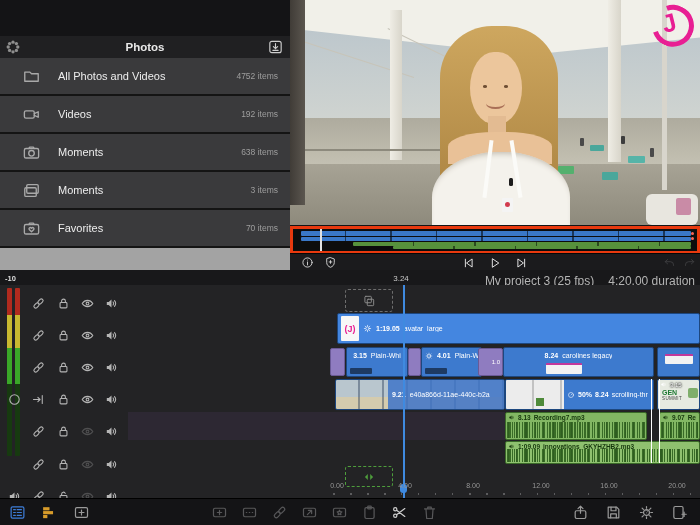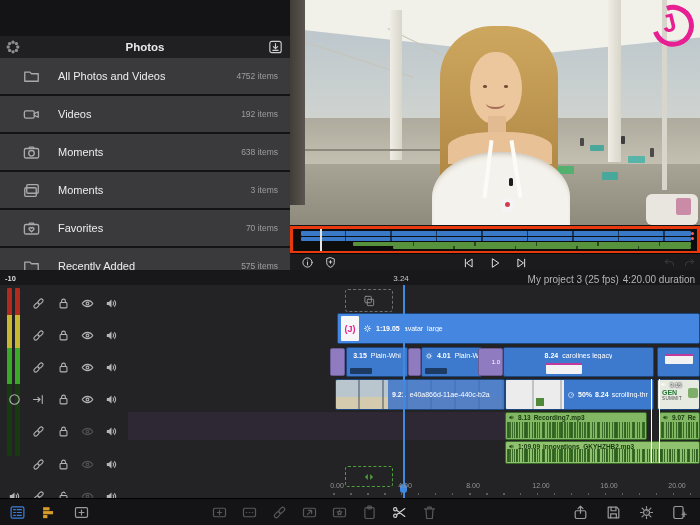--- a/index.html
+++ b/index.html
@@ -71,21 +71,21 @@
   #pv-toolbar{position:absolute;left:290px;top:253px;width:410px;height:17px;background:#1b1b1d;border-top:1px solid #060606;}
   #pv-toolbar .pic{position:absolute;top:2px;width:13px;height:13px;color:#d8d8d8;}
   #transport{position:absolute;left:50%;top:1.5px;transform:translateX(-50%);display:flex;gap:13px;}
   #transport .pic2{width:14px;height:14px;color:#e2e2e2;}
   .hist{color:#3e3e40 !important;}
 
   
   #project-bar{position:absolute;left:0;top:270px;width:700px;height:15px;background:#18181a;border-bottom:1px solid #060606;text-decoration:underline;}
   #meter-db{position:absolute;left:5px;top:3.5px;font-size:7.5px;font-weight:700;color:#dedede;}
   #ph-time{position:absolute;left:384px;top:3.5px;width:34px;text-align:center;font-size:8px;color:#c9c9c9;}
-  #proj-info{position:absolute;right:5px;top:3.5px;font-size:10px;color:#b4b4b4;display:flex;gap:4px;}
+  #proj-info{position:absolute;right:5px;top:3.5px;font-size:12px;color:#b4b4b4;display:flex;gap:14px;}
 
   
   #timeline{position:absolute;left:0;top:285px;width:700px;height:213px;background:#232325;overflow:hidden;}
   #meters{position:absolute;left:7px;top:3px;width:13px;height:168px;display:flex;gap:3px;}
   #meters .mbar{width:5px;height:100%;border-radius:1px;
     background:linear-gradient(#b02a1e 0 16%,#c8b930 16% 36%,#3aa828 36% 57%,#173a10 57% 100%);}
   #track-rows{position:absolute;left:0;top:2px;width:128px;}
   .trow{height:32.2px;display:grid;grid-template-columns:24px 25px 24px 24px 24px;align-items:center;padding-left:2px;}
   .tic{width:15px;height:15px;color:#b5b5b5;justify-self:center;}
   .tic.dim{opacity:.3;}
@@ -232,29 +232,20 @@
             <svg viewBox="0 0 24 24" fill="none" stroke="currentColor" stroke-width="1.7" stroke-linecap="round" stroke-linejoin="round">
               <rect x="3" y="7" width="18" height="12" rx="2"></rect>
               <path d="M12 16l-2.6-2.5c-1.5-1.5.6-3.8 2.6-1.9 2-1.9 4.1.4 2.6 1.9z"></path>
               <path d="M8.5 7l1.2-1.8h4.6L15.5 7"></path>
             </svg>
           </span>
     <span class="lbl">Favorites</span>
     <span class="cnt">70 items</span>
   </div>
 
-  <div class="lib-row">
-    <span class="i ric">
-            <svg viewBox="0 0 24 24" fill="none" stroke="currentColor" stroke-width="1.7" stroke-linecap="round" stroke-linejoin="round">
-              <path d="M3.5 6.5h6.5l2 2h8.5v9.5h-17z"></path>
-            </svg>
-          </span>
-    <span class="lbl">Recently Added</span>
-    <span class="cnt">575 items</span>
-  </div>
 </div>
     <div id="lib-footer">
       <span class="i fic dim-ic" style="margin-left:11px">
           <svg viewBox="0 0 24 24" fill="none" stroke="currentColor" stroke-width="1.7" stroke-linecap="round" stroke-linejoin="round">
             <circle cx="12" cy="12" r="8.5"></circle>
             <path d="M8.2 12.4l2.4 2.4 5.2-5.6"></path>
           </svg>
         </span>
       <span class="i fic dim-ic" style="margin-left:16px">
           <svg viewBox="0 0 24 24" fill="none" stroke="currentColor" stroke-width="1.7" stroke-linecap="round" stroke-linejoin="round">

